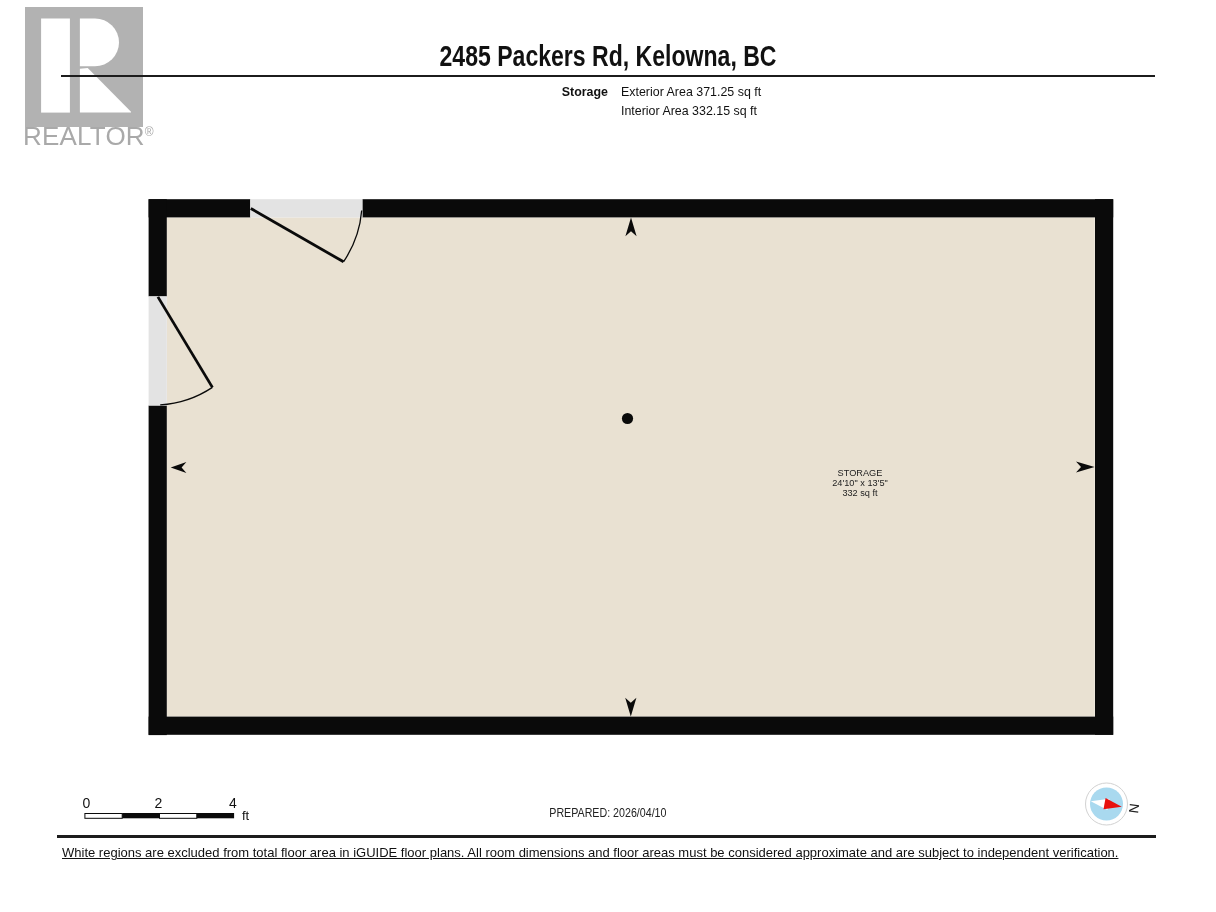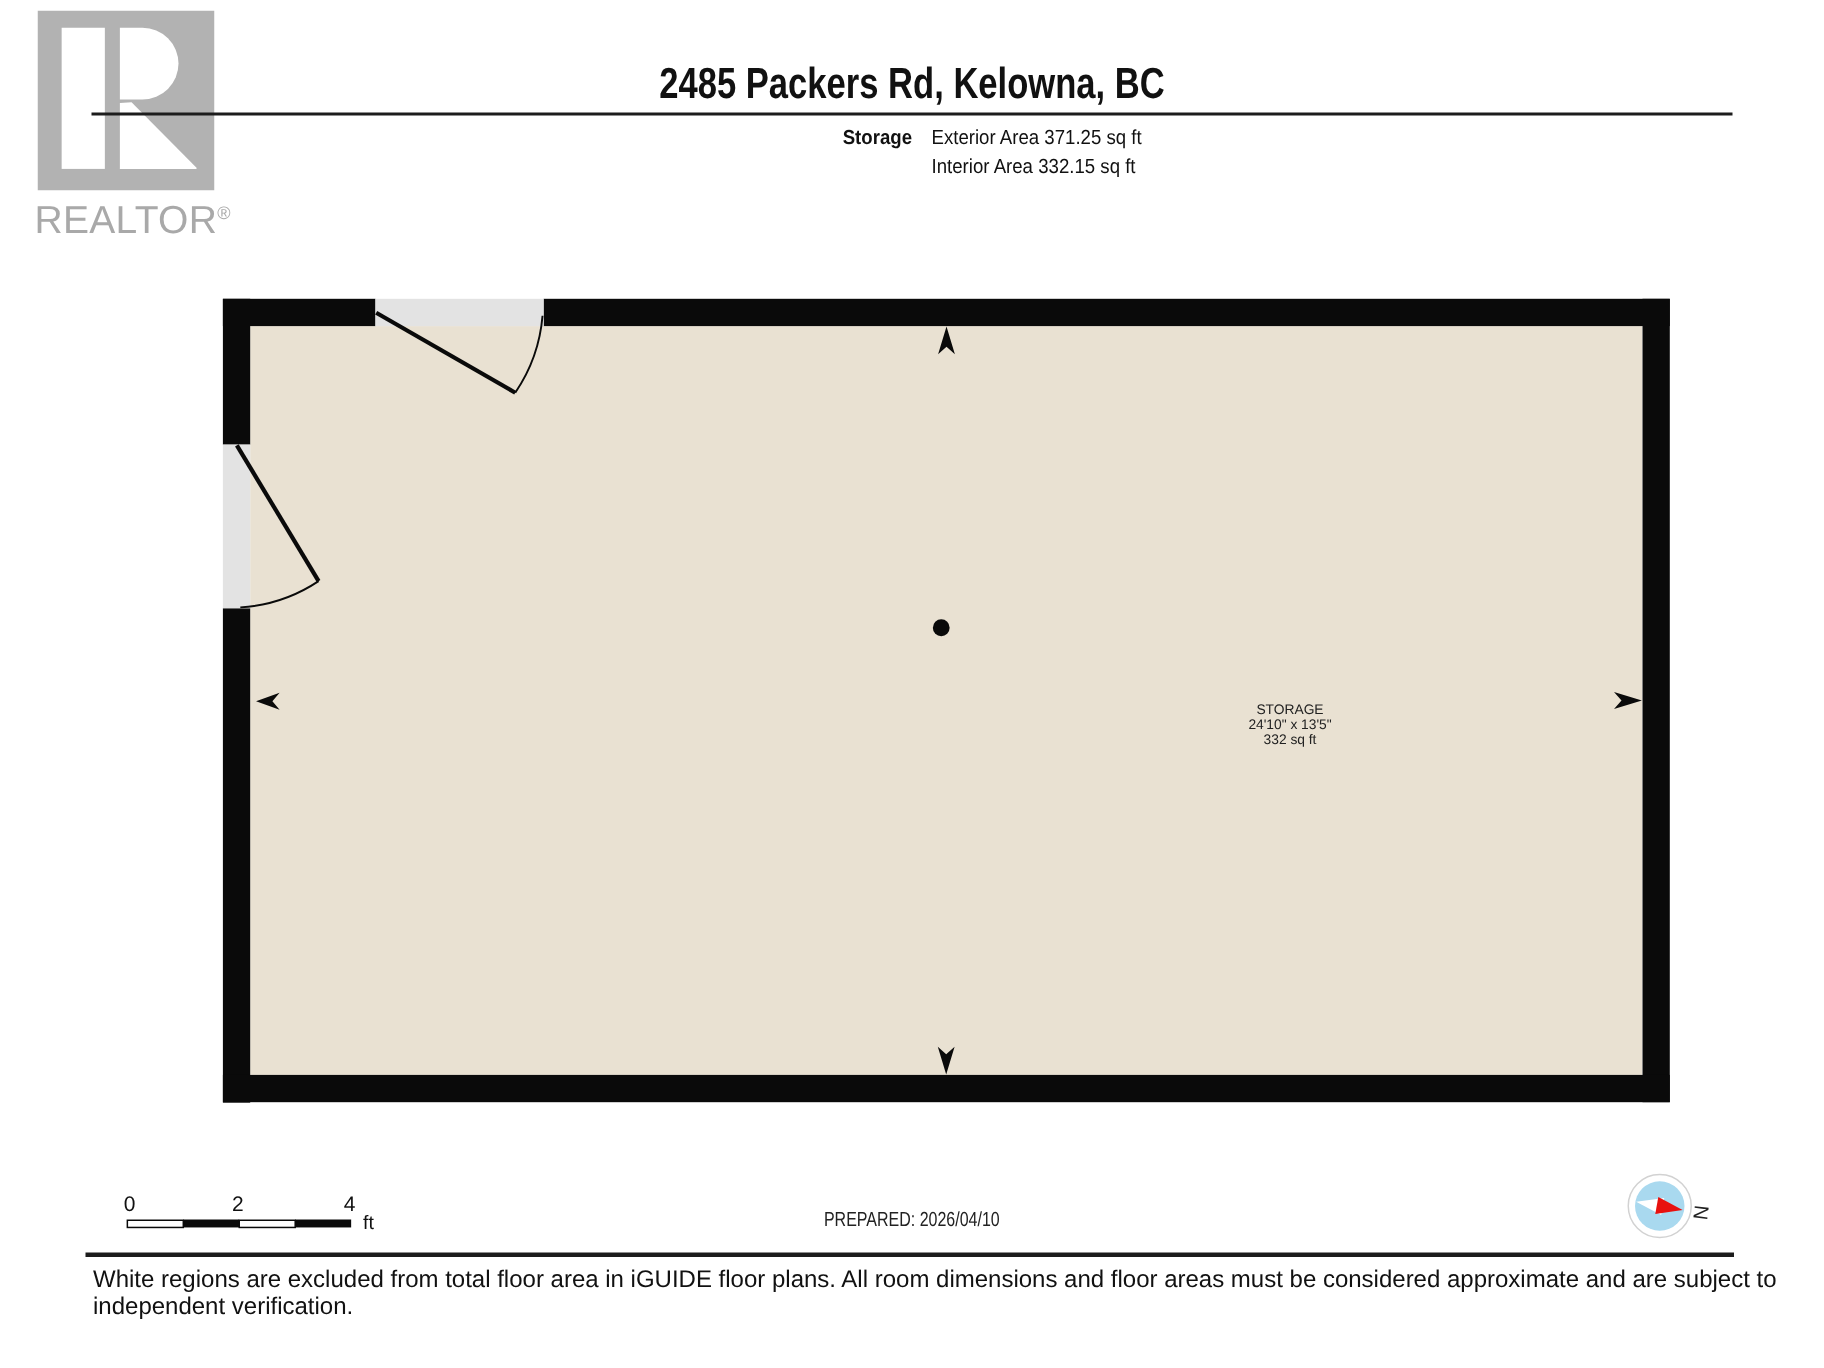--- a/index.html
+++ b/index.html
@@ -10,21 +10,21 @@
 </head>
 <body>
 
 <svg class="abs" style="left:25px;top:7px;" width="118" height="120" viewBox="0 0 118 120">
   <rect x="0" y="0" width="118" height="120" fill="#b2b2b2"></rect>
   <rect x="16.1" y="11.5" width="28.8" height="94.1" fill="#ffffff"></rect>
   <path d="M 54.9 11.5 L 70 11.5 A 24 23.9 0 0 1 70 59.3 L 54.9 59.3 Z" fill="#ffffff"></path>
   <path d="M 54.9 61.7 L 62.7 61.1 L 106 104.8 L 106 105.6 L 54.9 105.6 Z" fill="#ffffff"></path>
 </svg>
 
-<div class="abs" style="left:23px;top:131px;width:160px;font-size:26px;color:#a9a9a9;letter-spacing:0.2px;">REALTOR<span style="font-size:12px;vertical-align:9px;">®</span></div>
+<div class="abs" style="left:23px;top:121px;width:160px;font-size:26px;color:#a9a9a9;letter-spacing:0.2px;">REALTOR<span style="font-size:12px;vertical-align:9px;">®</span></div>
 
 <div class="abs" style="left:0;top:40.3px;width:1216px;text-align:center;font-size:29px;font-weight:bold;color:#111;transform:scaleX(0.795);transform-origin:608px center;">2485 Packers Rd, Kelowna, BC</div>
 
 <div class="abs" style="left:61px;top:74.6px;width:1094px;height:2.6px;background:#1c1c1c;"></div>
 
 <div class="abs" style="left:408px;top:83.7px;width:200px;text-align:right;font-size:13.5px;font-weight:bold;color:#111;transform:scaleX(0.92);transform-origin:right center;">Storage</div>
 
 <div class="abs" style="left:621px;top:83.7px;font-size:13.5px;color:#111;transform:scaleX(0.92);transform-origin:left center;">Exterior Area 371.25 sq ft</div>
 
 <div class="abs" style="left:621px;top:103.2px;font-size:13.5px;color:#111;transform:scaleX(0.92);transform-origin:left center;">Interior Area 332.15 sq ft</div>
@@ -96,13 +96,13 @@
     <path d="M 6.5 23 L 24.5 17.2 L 24.5 28.8 Z" fill="#ffffff"></path>
     <path d="M 38 23 L 20.5 17.2 L 20.5 28.8 Z" fill="#e8110e"></path>
   </g>
   <g transform="translate(50.2,27.5) rotate(97)">
     <text x="0" y="4.8" font-size="13.5" fill="#222" text-anchor="middle" font-family="Liberation Sans, sans-serif">N</text>
   </g>
 </svg>
 
 <div class="abs" style="left:57px;top:834.6px;width:1099px;height:3.2px;background:#1c1c1c;"></div>
 
-<div class="abs" style="left:62px;top:845.3px;font-size:16px;color:#111;">White regions are excluded from total floor area in iGUIDE floor plans. All room dimensions and floor areas must be considered approximate and are subject to independent verification.</div>
+<div class="abs" style="left:62px;top:845.3px;font-size:13px;color:#111;text-decoration:underline;">White regions are excluded from total floor area in iGUIDE floor plans. All room dimensions and floor areas must be considered approximate and are subject to independent verification.</div>
 
 </body></html>

